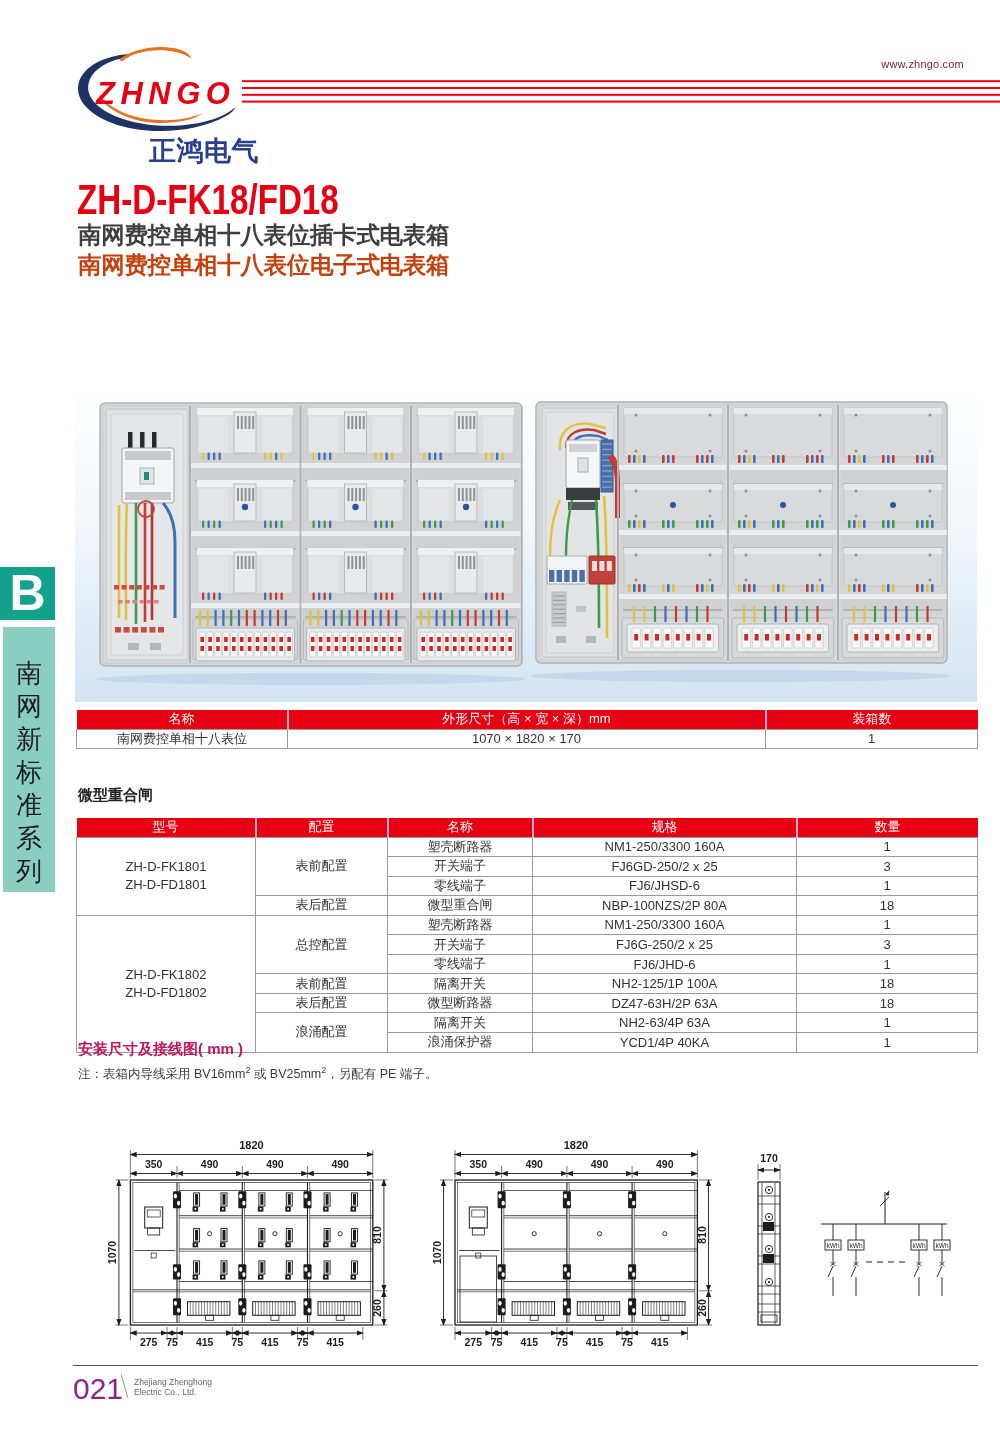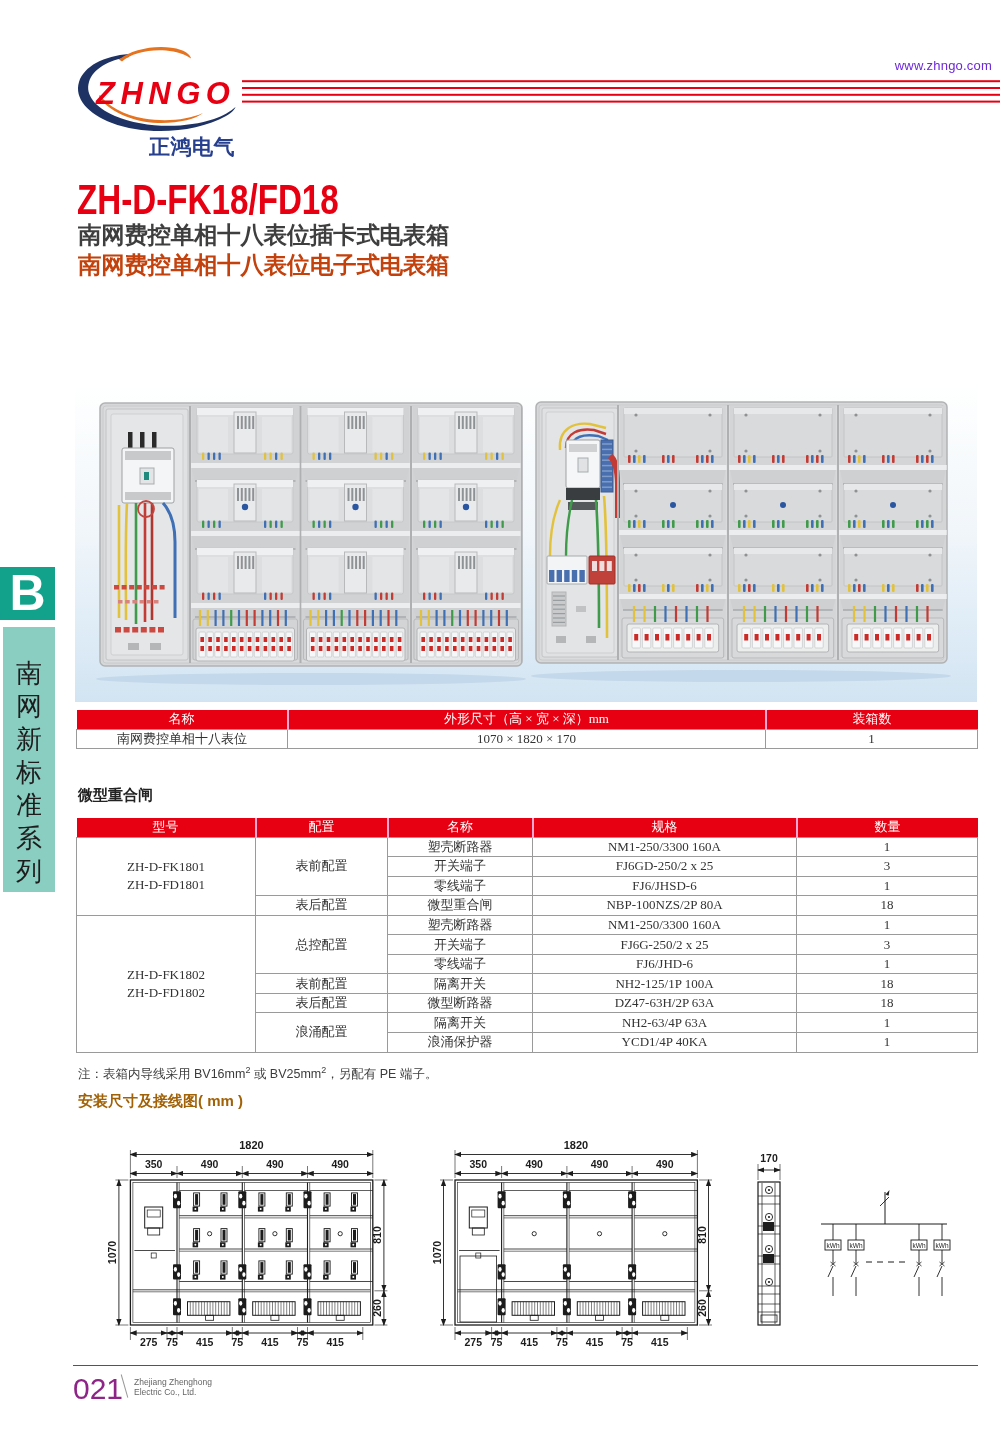--- a/index.html
+++ b/index.html
@@ -1,43 +1,43 @@
 <!DOCTYPE html>
 <html><head><meta charset="utf-8">
 <style>
 * { margin:0; padding:0; box-sizing:border-box; }
 html,body { width:1000px; height:1430px; background:#fff; font-family:"Liberation Sans", sans-serif; }
 body { position:relative; overflow:hidden; }
 .t { border-collapse:collapse; table-layout:fixed; }
-.t td { text-align:center; vertical-align:middle;font-family:Liberation Serif, serif; }
+.t td { text-align:center; vertical-align:middle; }
 .t .hd td { background:#e60012; color:#fff; font-size:13px; height:19px; border-left:2px solid #f9a8d4; padding:0; }
 .t .hd td:first-child { border-left:none; }
 .t .bd td { font-size:13px; color:#333; height:18.5px; border:1px solid #9a9a9a; padding:0; }
 .t2 .bd td { height:19.55px; }
 .t2 .mod { font-size:14.5px; line-height:18px; }
 </style></head>
 <body>
 <svg style="position:absolute;left:0;top:0" width="1000" height="260" viewBox="0 0 1000 260">
 <path d="M129 54 C 104 56 84 66 79 82 C 74 98 88 114 112 123 C 146 136 196 133 226 116 C 232 112.5 235 109 235.5 107 C 231 111 223 116 214 119 C 184 129 143 128 115 116 C 95 107 85 95 89 82 C 93 69 108 60 129 57 Z" fill="#1e3264"></path>
 
 <path d="M119 59.5 C 133 48.5 161 43.5 181 50 C 187 52.2 190.5 55.5 191 58.5 C 185 54 176 51.2 166 50.4 C 149 49 131 53 122 61.5 Z" fill="#e5731f"></path>
 
 <path d="M100 95 C 107 106 124 115 144 118.5 C 165 122 188 120 203 113 C 196 119 178 123.5 158 123 C 132 122.3 106 110 99 96 Z" fill="#e5731f"></path>
 
 <rect x="242" y="80.2" width="758" height="2" fill="#e60012"></rect>
 <rect x="242" y="87" width="758" height="2" fill="#e60012"></rect>
 <rect x="242" y="93.8" width="758" height="2" fill="#e60012"></rect>
 <rect x="242" y="100.6" width="758" height="2" fill="#e60012"></rect>
   </svg>
 
-<div style="position:absolute;top:58px;right:8px;font-size:13px;color:#6d28d9;letter-spacing:.2px">www.zhngo.com</div>
+<div style="position:absolute;top:58px;right:36px;font-size:11px;color:#7f1d1d;letter-spacing:.2px">www.zhngo.com</div>
 
 <div style="position:absolute;left:96px;top:76px;font-size:31px;font-weight:bold;font-style:italic;color:#e60012;letter-spacing:5.5px">ZHNGO</div>
 
-<div style="position:absolute;left:149px;top:133px;font-size:21px;font-weight:bold;color:#273f8f;letter-spacing:0.5px">正鸿电气</div>
+<div style="position:absolute;left:149px;top:133px;font-size:27px;font-weight:bold;color:#273f8f;letter-spacing:0.5px">正鸿电气</div>
 
 <div style="position:absolute;left:77px;top:176px;font-size:42px;font-weight:bold;color:#e60012;transform:scaleX(0.79);transform-origin:left top">ZH-D-FK18/FD18</div>
 
 <div style="position:absolute;left:78px;top:219px;font-size:23.5px;color:#3e3e3e;font-weight:bold;letter-spacing:-0.3px">南网费控单相十八表位插卡式电表箱</div>
 
 <div style="position:absolute;left:78px;top:249px;font-size:23.5px;color:#c2410c;font-weight:bold;letter-spacing:-0.3px">南网费控单相十八表位电子式电表箱</div>
 
 <div style="position:absolute;left:0;top:567px;width:55px;height:53px;background:#12a28c;color:#fff;font-size:50px;font-weight:bold;text-align:center;line-height:53px">B</div>
 
 <div style="position:absolute;left:3px;top:627px;width:52px;height:265px;background:#8acdc1;text-align:center;padding-top:30px">
@@ -927,21 +927,21 @@
 <tr class="bd">
         <td>浪涌保护器</td>
         <td>YCD1/4P 40KA</td>
         <td>1</td>
       </tr>
 </tbody>
   </table>
 
 <div style="position:absolute;left:78px;top:1065px;font-size:12.5px;color:#3c3c3c">注：表箱内导线采用 BV16mm<sup style="font-size:9px">2</sup> 或 BV25mm<sup style="font-size:9px">2</sup>，另配有 PE 端子。</div>
 
-<div style="position:absolute;left:78px;top:1092px;font-size:15px;font-weight:bold;color:#a16207">安装尺寸及接线图( mm )</div>
+<div style="position:absolute;left:78px;top:1040px;font-size:15px;font-weight:bold;color:#be185d">安装尺寸及接线图( mm )</div>
 <svg style="position:absolute;left:0;top:1100px" width="1000" height="290" viewBox="0 0 1000 290" font-family="Liberation Sans, sans-serif">
     <defs>
       <marker id="ae" markerWidth="8" markerHeight="8" refX="7" refY="3" orient="auto">
         <path d="M0 0 L8 3 L0 6 Z" fill="#1c1c1c"></path>
       </marker>
       <marker id="as" markerWidth="8" markerHeight="8" refX="1" refY="3" orient="auto">
         <path d="M8 0 L0 3 L8 6 Z" fill="#1c1c1c"></path>
       </marker>
     </defs>
     <rect x="130.4" y="80.0" width="242.4" height="145.0" fill="none" stroke="#1c1c1c" stroke-width="1.3"></rect>

